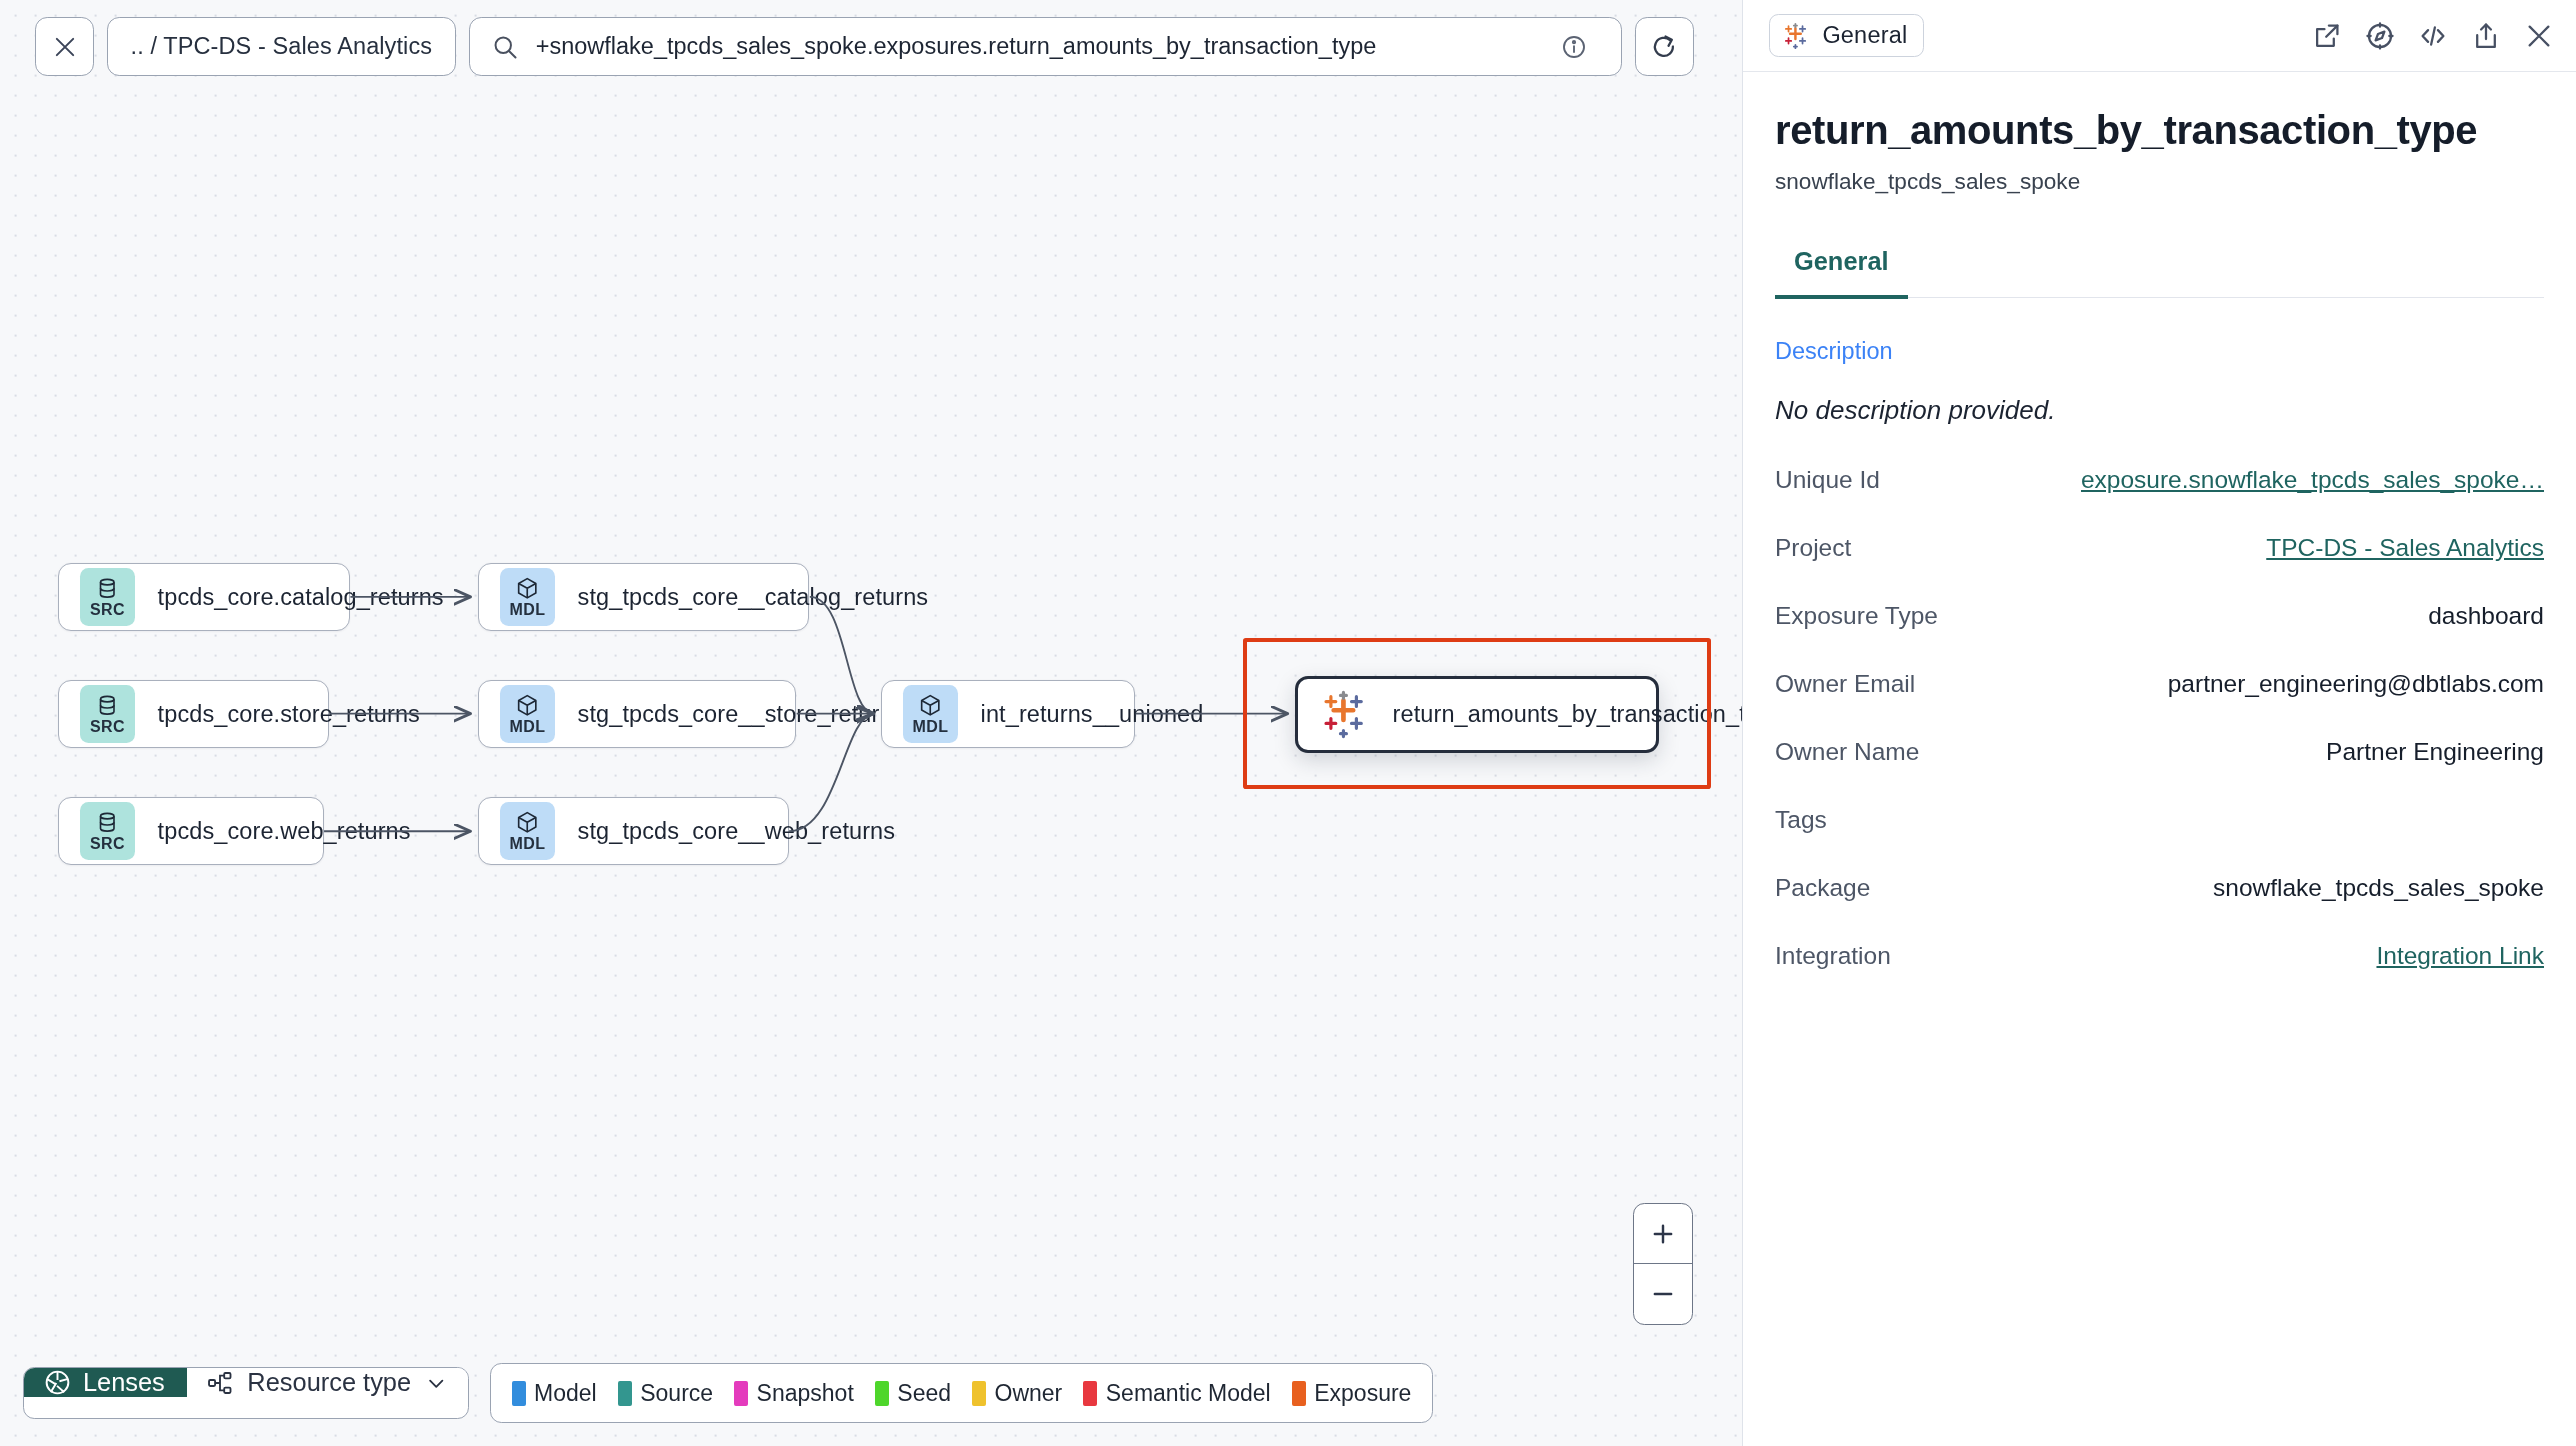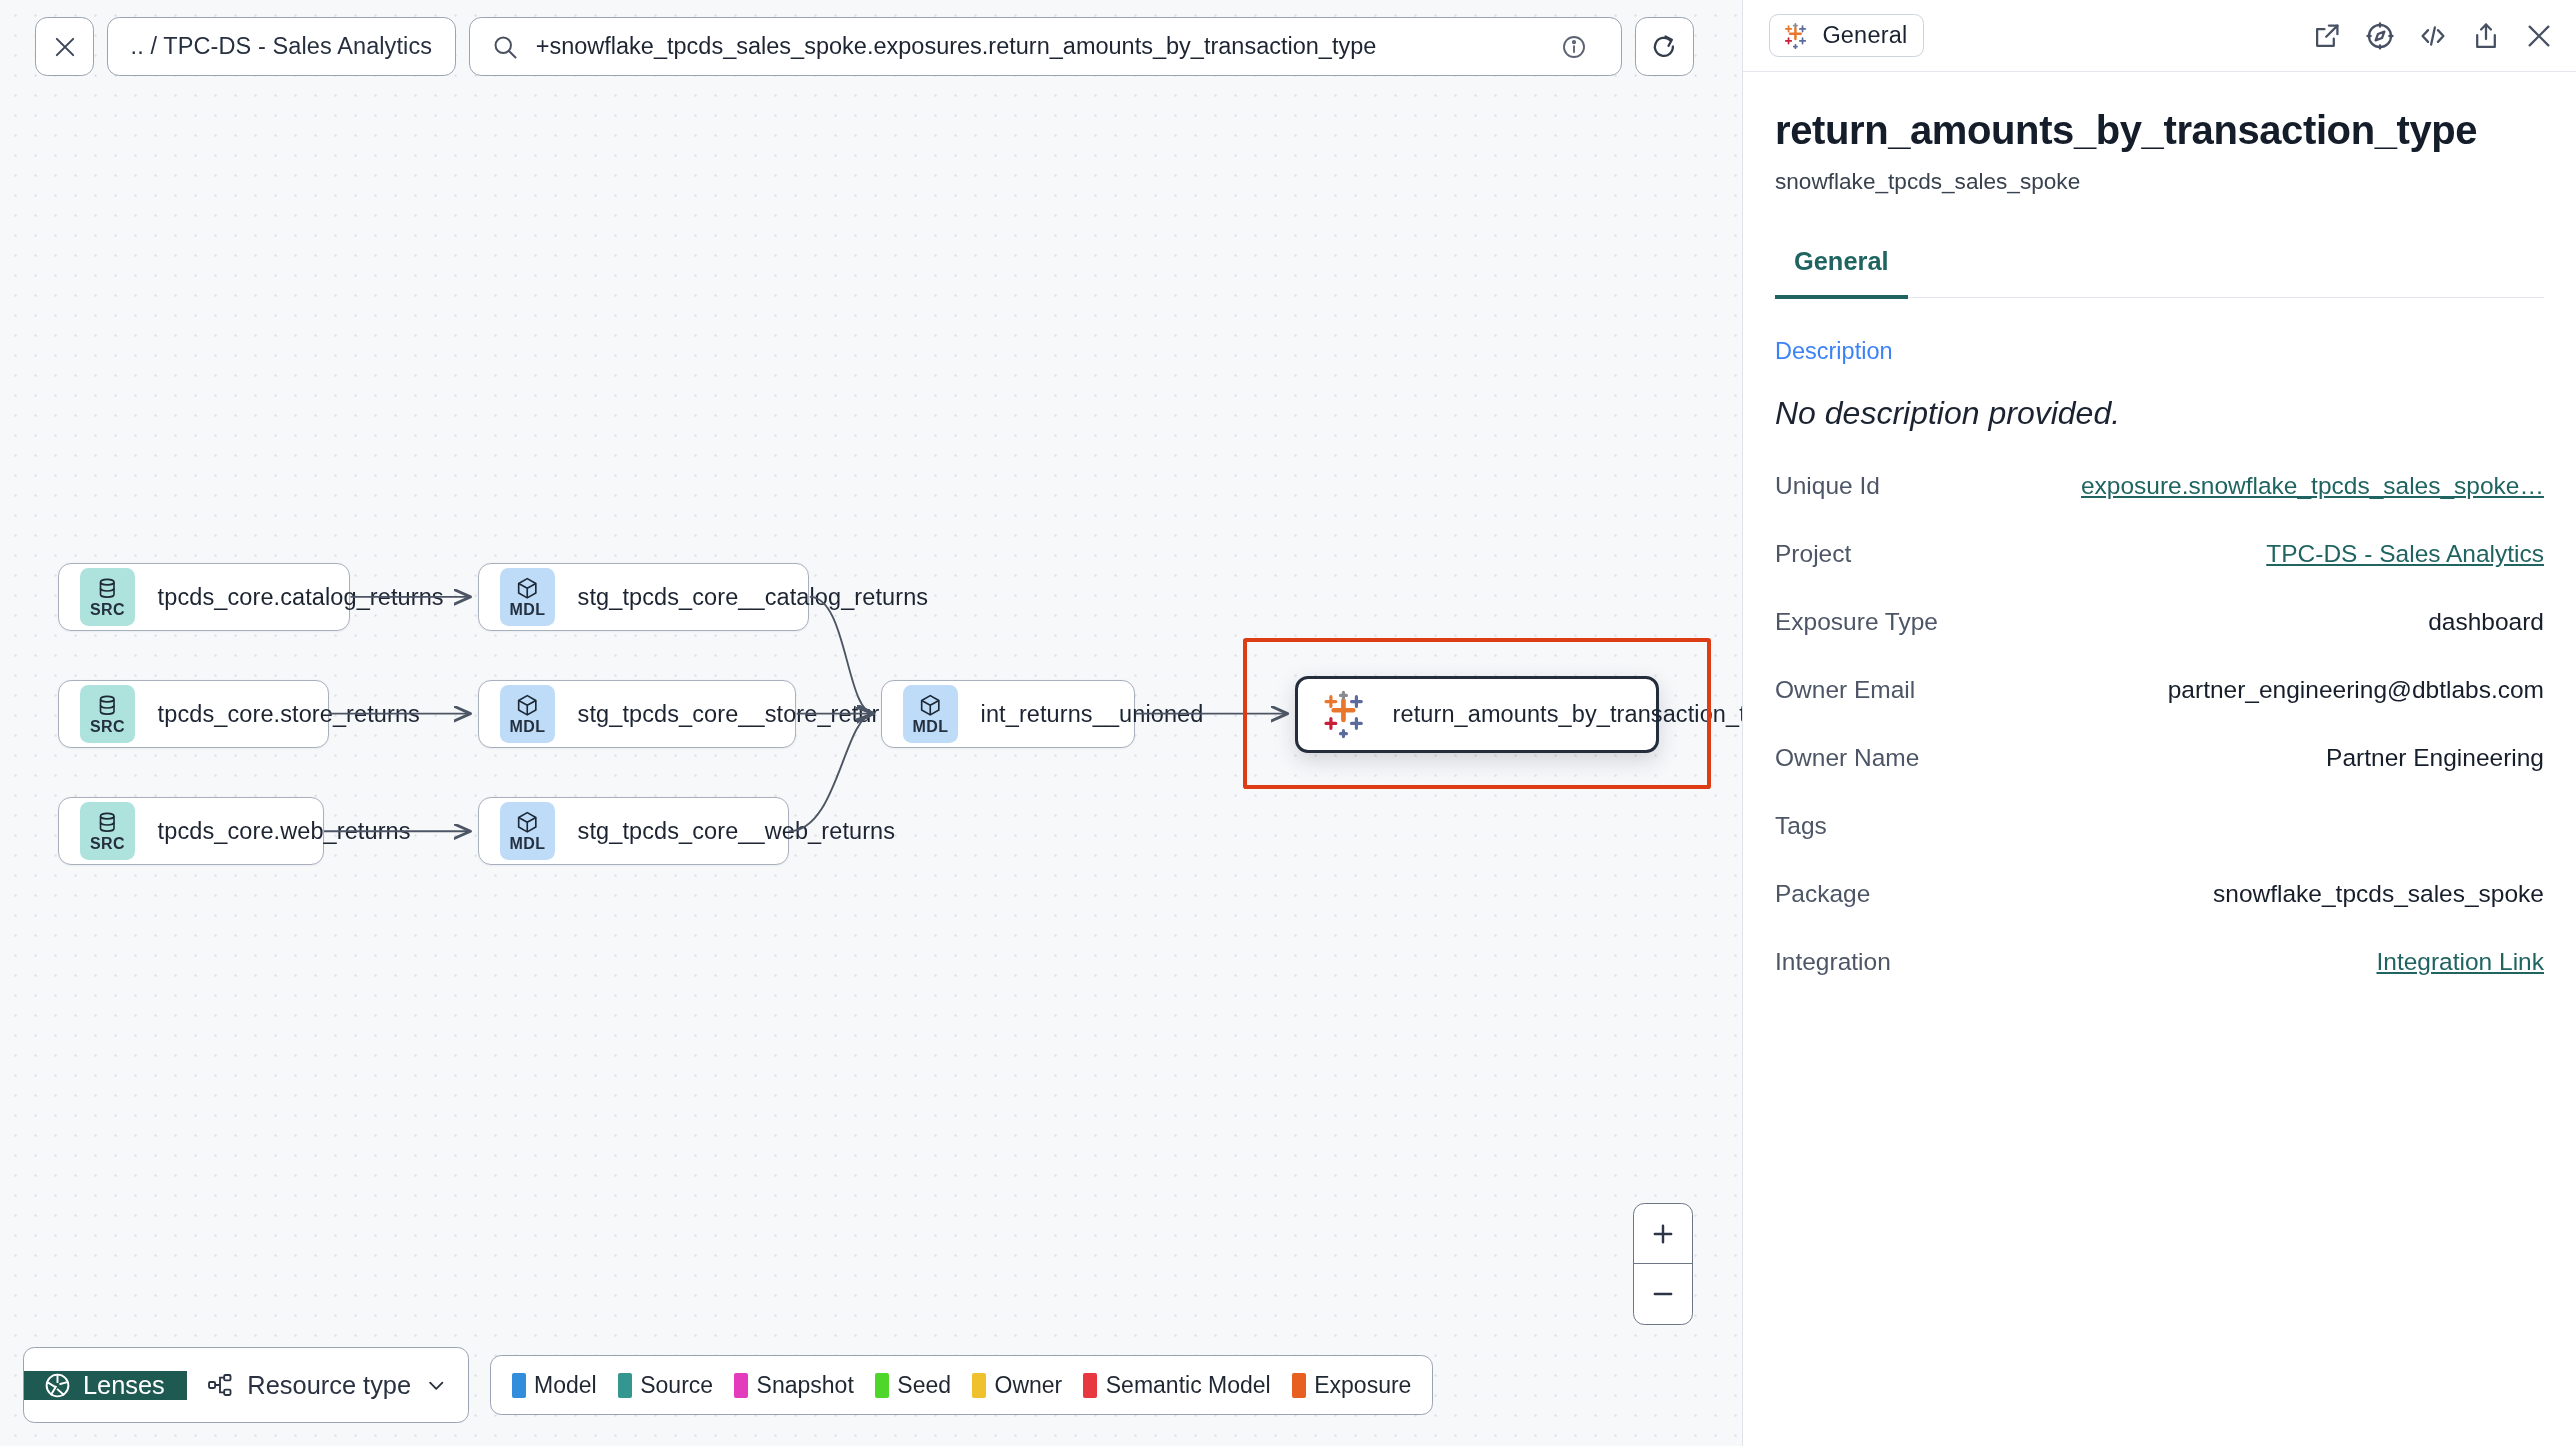--- a/index.html
+++ b/index.html
@@ -96,21 +96,21 @@
     color: #2c3548; cursor: pointer; user-select: none;
   }
   .zoomctl .zb.top { border-bottom: 1.5px solid #6d7687; }
 
   
   .bottom-bar {
     position: absolute; left: 22.6px; bottom: 22.6px;
     display: flex; align-items: center; gap: 21px; z-index: 40;
   }
   .lens-group {
-    display: flex; align-items: center; height: 76px;
+    display: flex; align-items: flex-start; height: 52px;
     border: 1.5px solid #9aa3b2; border-radius: 11.3px; overflow: hidden;
     background: #ffffff;
   }
   .lens-btn {
     background: #1f5a52; color: #ffffff;
     display: flex; align-items: center; gap: 11.3px;
     padding: 0 22.6px 0 19px; font-size: 25.4px; cursor: pointer;
   }
   .restype-btn {
     display: flex; align-items: center; gap: 13px;
@@ -156,21 +156,21 @@
     display: flex; flex: none;
   }
   .tab {
     font-size: 25.4px; font-weight: 700; color: #1f6460;
     padding: 9.4px 19px 19px 19px; cursor: pointer;
     border-bottom: 4.7px solid #1f6460; margin-bottom: -2.8px;
   }
 
   .dp-body { padding: 40px 32px 0 32px; overflow: hidden; }
   .sec-title { font-size: 23.5px; font-weight: 400; color: #3b82f6; }
-  .desc-text { font-size: 32px; font-style: italic; color: #1b2331; margin-top: 30px; }
+  .desc-text { font-size: 26px; font-style: italic; color: #1b2331; margin-top: 30px; }
 
   .kv {
     display: flex; align-items: baseline; justify-content: space-between;
     margin-top: 40px; gap: 14px;
   }
   .kv .k { font-size: 24.5px; color: #4d5666; white-space: nowrap; }
   .kv .v { font-size: 24.5px; color: #161e2b; text-align: right; white-space: nowrap;
            overflow: hidden; text-overflow: ellipsis; }
   .kv .v.link { color: #1f6460; text-decoration: underline; cursor: pointer; }
 </style>

